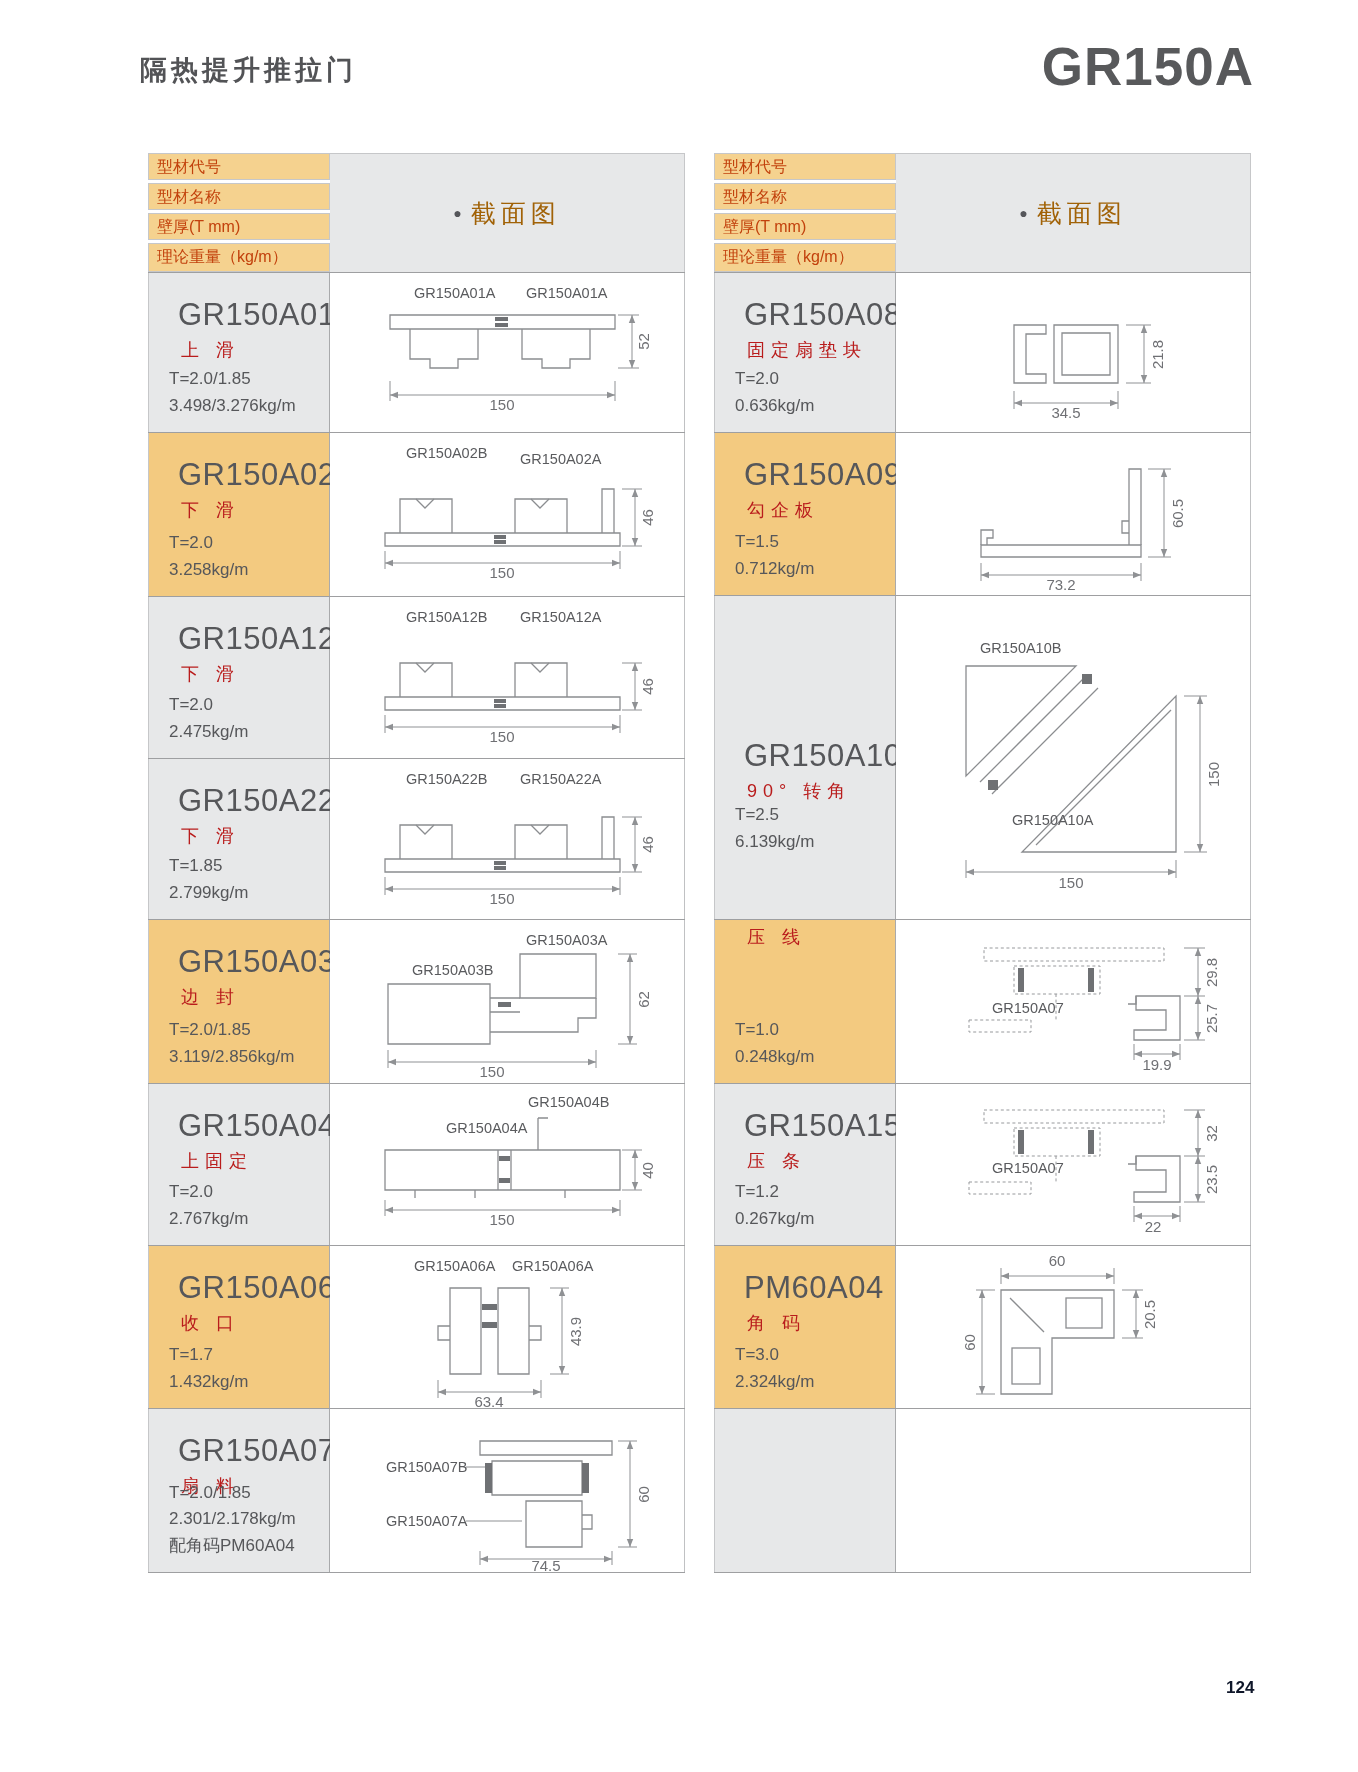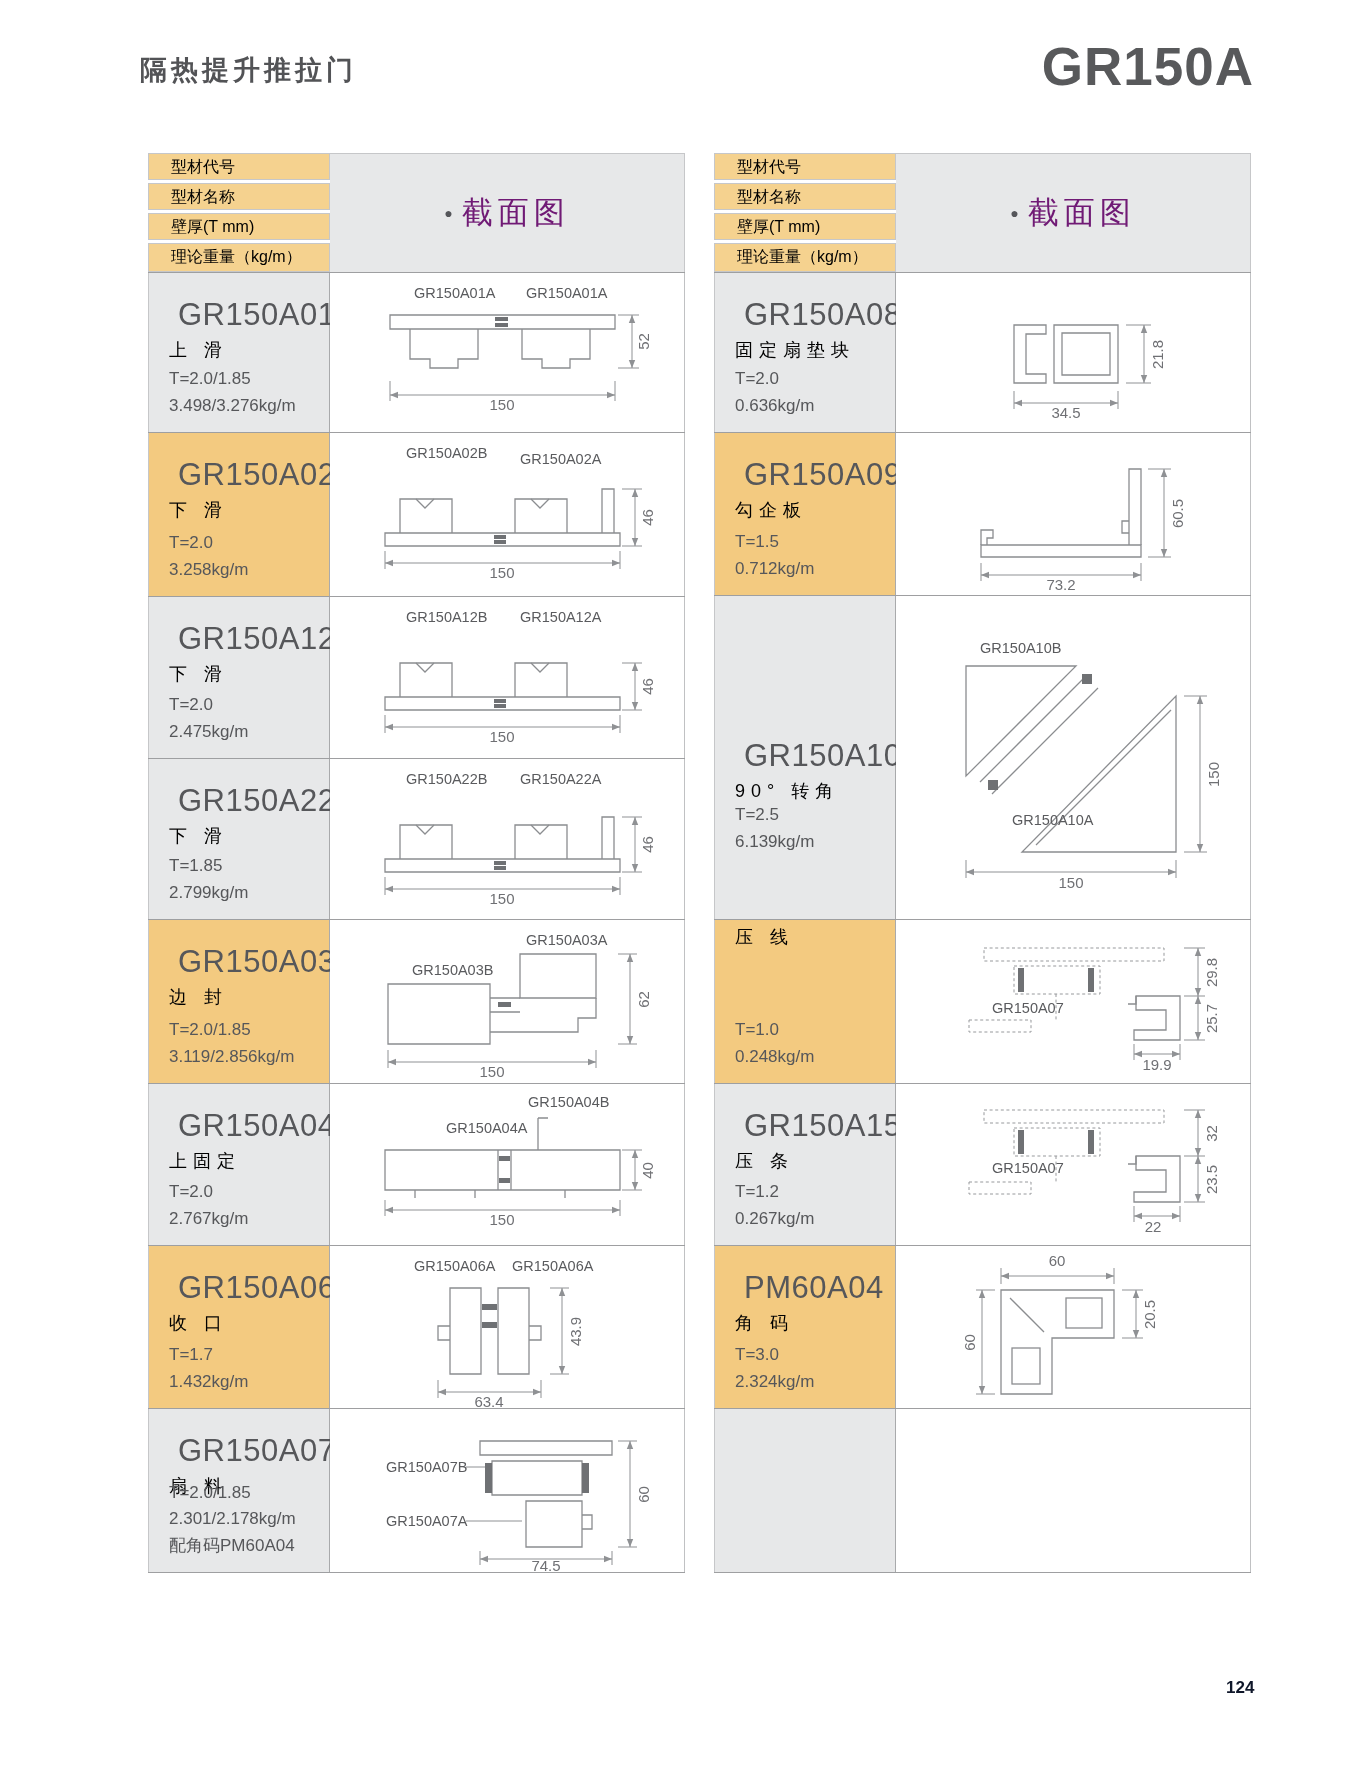--- a/index.html
+++ b/index.html
@@ -6,34 +6,34 @@
   body{font-family:"Liberation Sans","DejaVu Sans",sans-serif;color:#58595b;}
   .page{position:relative;width:1358px;height:1772px;background:#fff;overflow:hidden;}
   .doc-title{position:absolute;left:140px;top:52px;font-size:27px;font-weight:600;letter-spacing:4px;color:#525356;}
   .series-code{position:absolute;right:104px;top:36px;font-size:53px;font-weight:bold;color:#58595b;letter-spacing:1px;}
   .page-num{position:absolute;left:1226px;top:1678px;font-size:17px;font-weight:bold;color:#0f172a;}
 
   .ptable{position:absolute;top:153px;width:537px;height:1421px;}
   #ltable{left:148px;} #rtable{left:714px;}
 
   .hrow{position:absolute;left:0;width:182px;height:27px;background:#f5d28f;border:1px solid #c6c7c9;box-sizing:border-box;}
-  .hrow span{display:block;padding-left:22px;font-size:16px;line-height:25px;color:#000000;}
+  .hrow span{display:block;padding-left:8px;font-size:16px;line-height:25px;color:#c2410c;}
   .hsection{position:absolute;left:182px;right:0;top:0;height:119px;background:#e7e8e9;
     border-top:1px solid #c6c7c9;border-right:1px solid #c6c7c9;box-sizing:border-box;
     display:flex;align-items:center;justify-content:center;}
   .hsection .bullet{font-size:14px;margin-right:9px;color:#55565a;}
-  .hsection .slabel{font-size:31px;letter-spacing:5px;color:#701a75;}
+  .hsection .slabel{font-size:25px;letter-spacing:5px;color:#a16207;}
 
   .trow{position:absolute;left:0;width:537px;border-top:1px solid #9e9fa1;box-sizing:border-box;}
   .info{position:absolute;left:0;top:0;bottom:0;width:182px;box-sizing:border-box;
     border-left:1px solid #c6c7c9;border-right:1px solid #a9aaac;}
   .info.gray{background:#e7e8e9;} .info.yellow{background:#f3ca80;}
   .section{position:absolute;left:182px;right:0;top:0;bottom:0;background:#fff;border-right:1px solid #c0c1c3;}
   .pcode{padding:24px 0 0 29px;font-size:31px;letter-spacing:0.5px;color:#56575a;}
-  .pname{padding:5px 0 0 20px;font-size:18px;letter-spacing:6px;color:#000000;}
+  .pname{padding:5px 0 0 20px;font-size:18px;letter-spacing:6px;color:#b91c1c;margin-left:12px;}
   .specs{position:absolute;left:20px;bottom:13px;font-size:17px;line-height:1.55;color:#56575a;}
 
   .sk{position:absolute;left:0;top:0;}
   .sk .o{stroke:#8b8d90;stroke-width:1.3;fill:none;}
   .sk .h{fill:#6f7174;stroke:none;}
   .sk .dm{stroke:#8f9194;stroke-width:1;fill:none;}
   .sk .ar{fill:#8f9194;stroke:none;}
   .sk .ds{stroke:#97999c;stroke-width:1;fill:none;stroke-dasharray:3 2.6;}
   .plabel{position:absolute;font-size:14.5px;color:#5a5b5e;white-space:nowrap;text-align:right;}
   .dim{position:absolute;font-size:15px;color:#6f7074;white-space:nowrap;}

